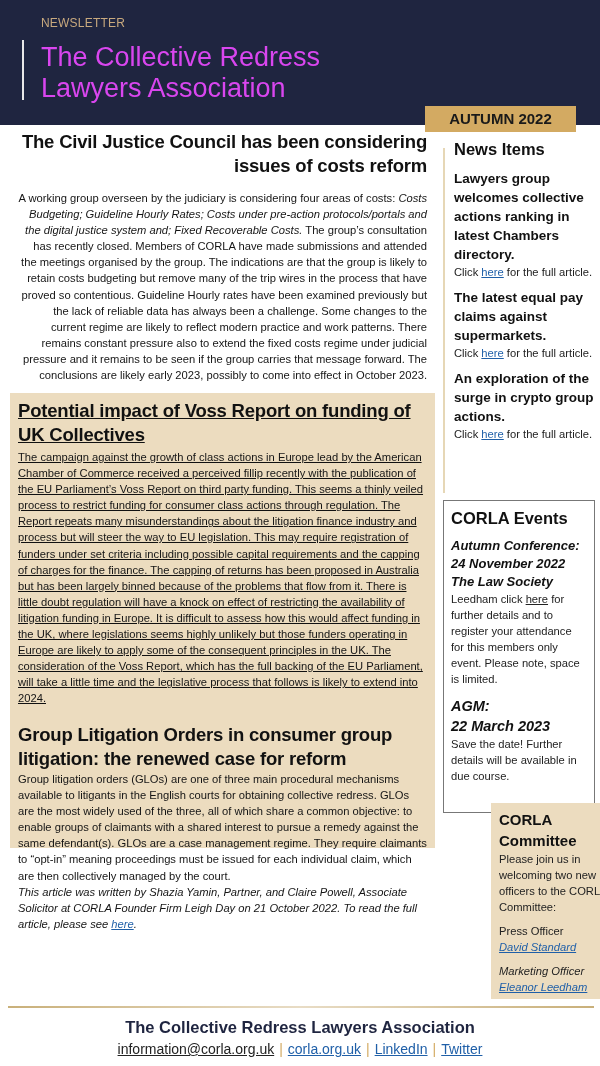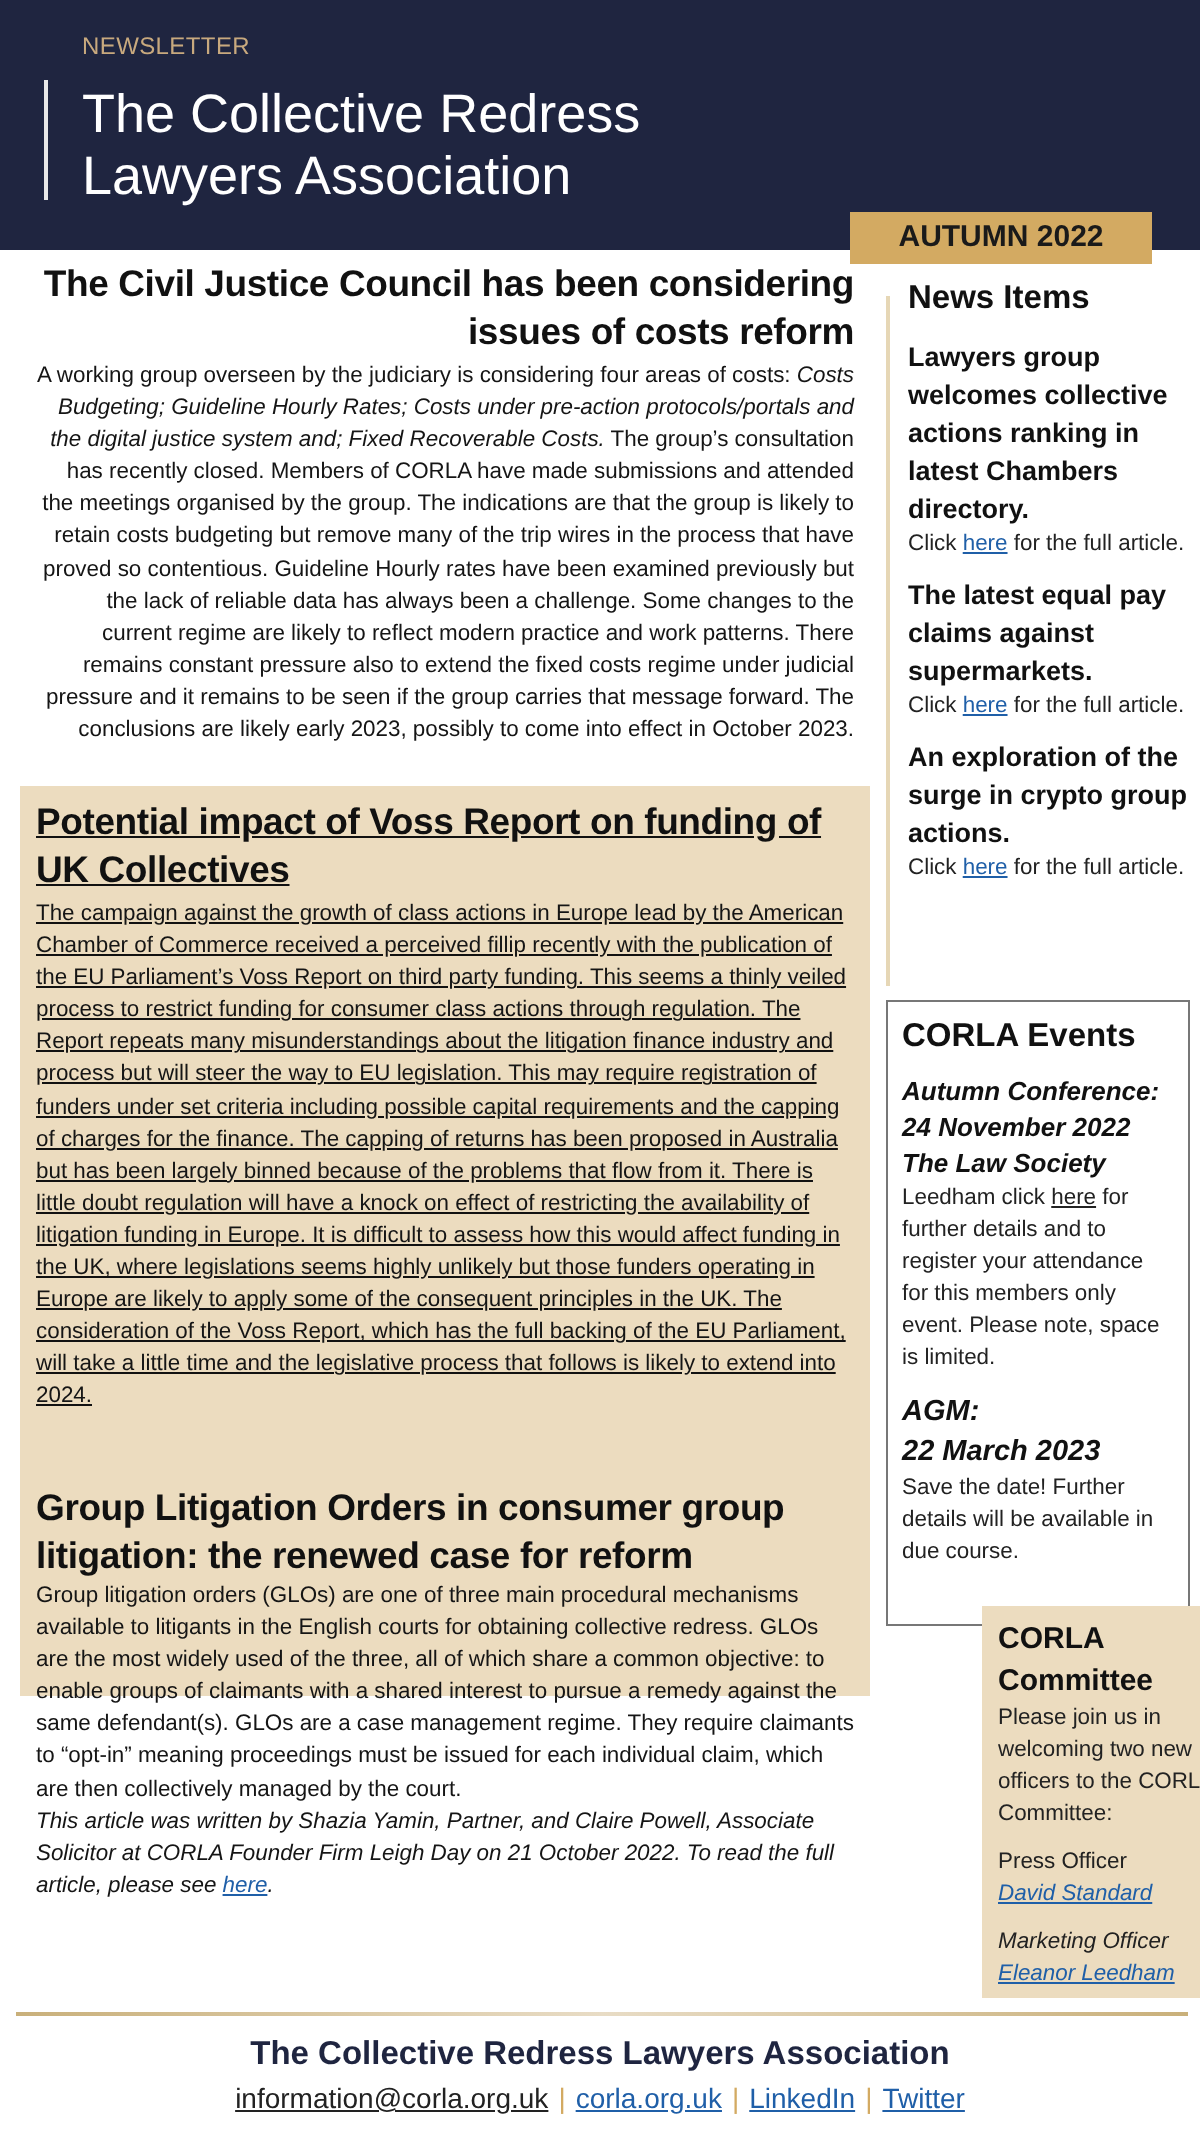--- a/index.html
+++ b/index.html
@@ -17,21 +17,21 @@
     .header .kicker {
       position: absolute; left: 41px; top: 16px;
       font-size: 12px; color: #c8a97e; letter-spacing: 0.2px;
     }
     .header .vbar {
       position: absolute; left: 22px; top: 40px; width: 2px; height: 60px;
       background: #e8e8e8;
     }
     .header .title {
       position: absolute; left: 41px; top: 42px;
-      font-size: 27px; line-height: 31px; color: #ffffff; font-weight: normal;
+      font-size: 27px; line-height: 31px; color: #d946ef; font-weight: normal;
     }
     .season-badge {
       position: absolute; left: 425px; top: 106px; width: 151px; height: 26px;
       background: #d3aa62; color: #1a1a1a;
       font-weight: bold; font-size: 15px; line-height: 26px; text-align: center;
     }
     .main { position: absolute; left: 10px; top: 130px; width: 425px; }
     .article { padding: 0 8px; }
     .article h2 {
       font-size: 18.5px; line-height: 24px; font-weight: bold; color: #111;
@@ -39,21 +39,21 @@
     }
     .article p {
       font-size: 11.2px; line-height: 16.1px; color: #151515;
     }
     .article p .it, .it { font-style: italic; }
     .art1 { position: absolute; top: 0; left: 0; width: 425px; text-align: right; }
     .art2 {
       position: absolute; top: 263px; left: 0; width: 425px; height: 455px;
       background: #ecdcbf; padding: 6px 8px 0 8px; text-decoration: underline;
     }
-    .art3 { position: absolute; top: 612px; left: 0; width: 425px; }
+    .art3 { position: absolute; top: 593px; left: 0; width: 425px; }
     .art3 .lede { font-size: 13.3px; line-height: 18.6px; color: #151515; margin-top: 1px; margin-bottom: 1px;}
     a, .link { color: #1f5fa8; text-decoration: underline; }
     .rule {
       position: absolute; left: 8px; top: 1006px; width: 586px; height: 2px;
       background: linear-gradient(to right, #c9b07a, #e8dcc5 50%, #c9b07a);
     }
     .sidebar-line {
       position: absolute; left: 443px; top: 148px; width: 2px; height: 345px;
       background: #e6d7b6;
     }
@@ -95,21 +95,21 @@
   <div class="title">
     <div>The Collective Redress</div>
     <div>Lawyers Association</div>
   </div>
 </div>
 <div class="season-badge">AUTUMN 2022</div>
 
 <div class="main">
   <div class="article art1">
     <h2>The Civil Justice Council has been considering issues of costs reform</h2>
-    <p style="margin-top:2px;">
+    <p style="margin-top:12px;">
       <span>A working group overseen by the judiciary is considering four areas of costs: </span><span class="it">Costs Budgeting; Guideline Hourly Rates; Costs under pre-action protocols/portals and the digital justice system and; Fixed Recoverable Costs.</span><span> The group’s consultation has recently closed. Members of CORLA have made submissions and attended the meetings organised by the group. The indications are that the group is likely to retain costs budgeting but remove many of the trip wires in the process that have proved so contentious. Guideline Hourly rates have been examined previously but the lack of reliable data has always been a challenge. Some changes to the current regime are likely to reflect modern practice and work patterns. There remains constant pressure also to extend the fixed costs regime under judicial pressure and it remains to be seen if the group carries that message forward. The conclusions are likely early 2023, possibly to come into effect in October 2023.</span>
     </p>
   </div>
 
   <div class="article art2">
     <h2>Potential impact of Voss Report on funding of UK Collectives</h2>
     <p style="margin-top:2px;">The campaign against the growth of class actions in Europe lead by the American Chamber of Commerce received a perceived fillip recently with the publication of the EU Parliament’s Voss Report on third party funding. This seems a thinly veiled process to restrict funding for consumer class actions through regulation. The Report repeats many misunderstandings about the litigation finance industry and process but will steer the way to EU legislation.  This may require registration of funders under set criteria including possible capital requirements and the capping of charges for the finance. The capping of returns has been proposed in Australia but has been largely binned because of the problems that flow from it.  There is little doubt regulation will have a knock on effect of restricting the availability of litigation funding in Europe. It is difficult to assess how this would affect funding in the UK, where legislations seems highly unlikely but those funders operating in Europe are likely to apply some of the consequent principles in the UK.  The consideration of the Voss Report, which has the full backing of the EU Parliament, will take a little time and the legislative process that follows is likely to extend into 2024.</p>
   </div>
 
   <div class="article art3">

